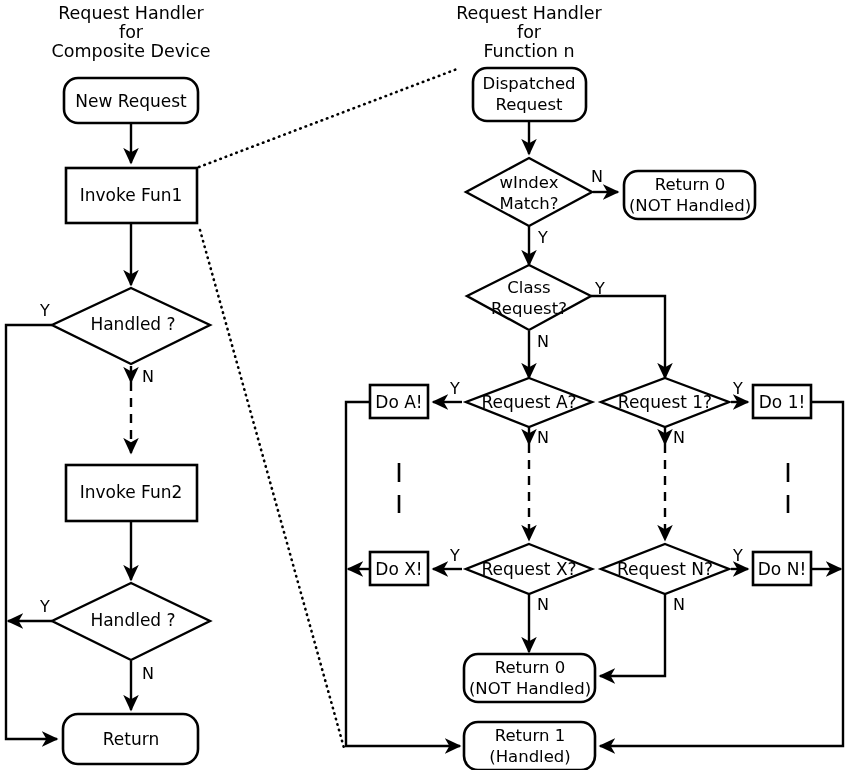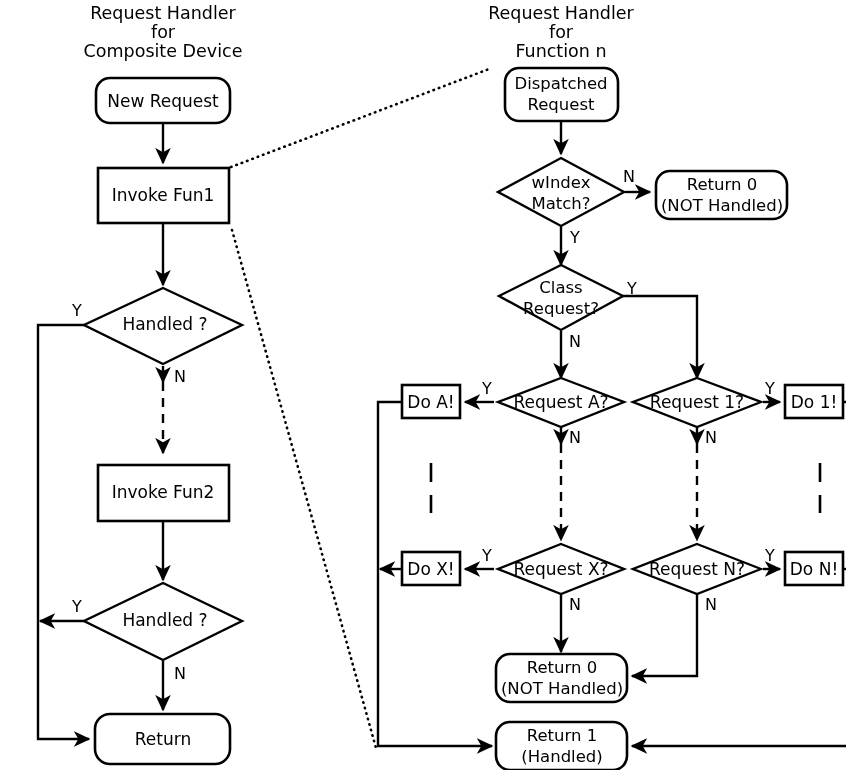--- a/index.html
+++ b/index.html
@@ -10,21 +10,20 @@
   body {
     width: 846px;
     height: 770px;
     font-family: "DejaVu Sans", "Liberation Sans", sans-serif;
     overflow: hidden;
   }
   #diagram-root {
     position: relative;
     width: 747px;
     height: 770px;
-    padding-left: 32px;
   }
   svg#flow {
     display: block;
     width: 846px;
     height: 770px;
   }
   .shape-stroke {
     fill: #ffffff;
     stroke: #000000;
     stroke-width: 2.6;

